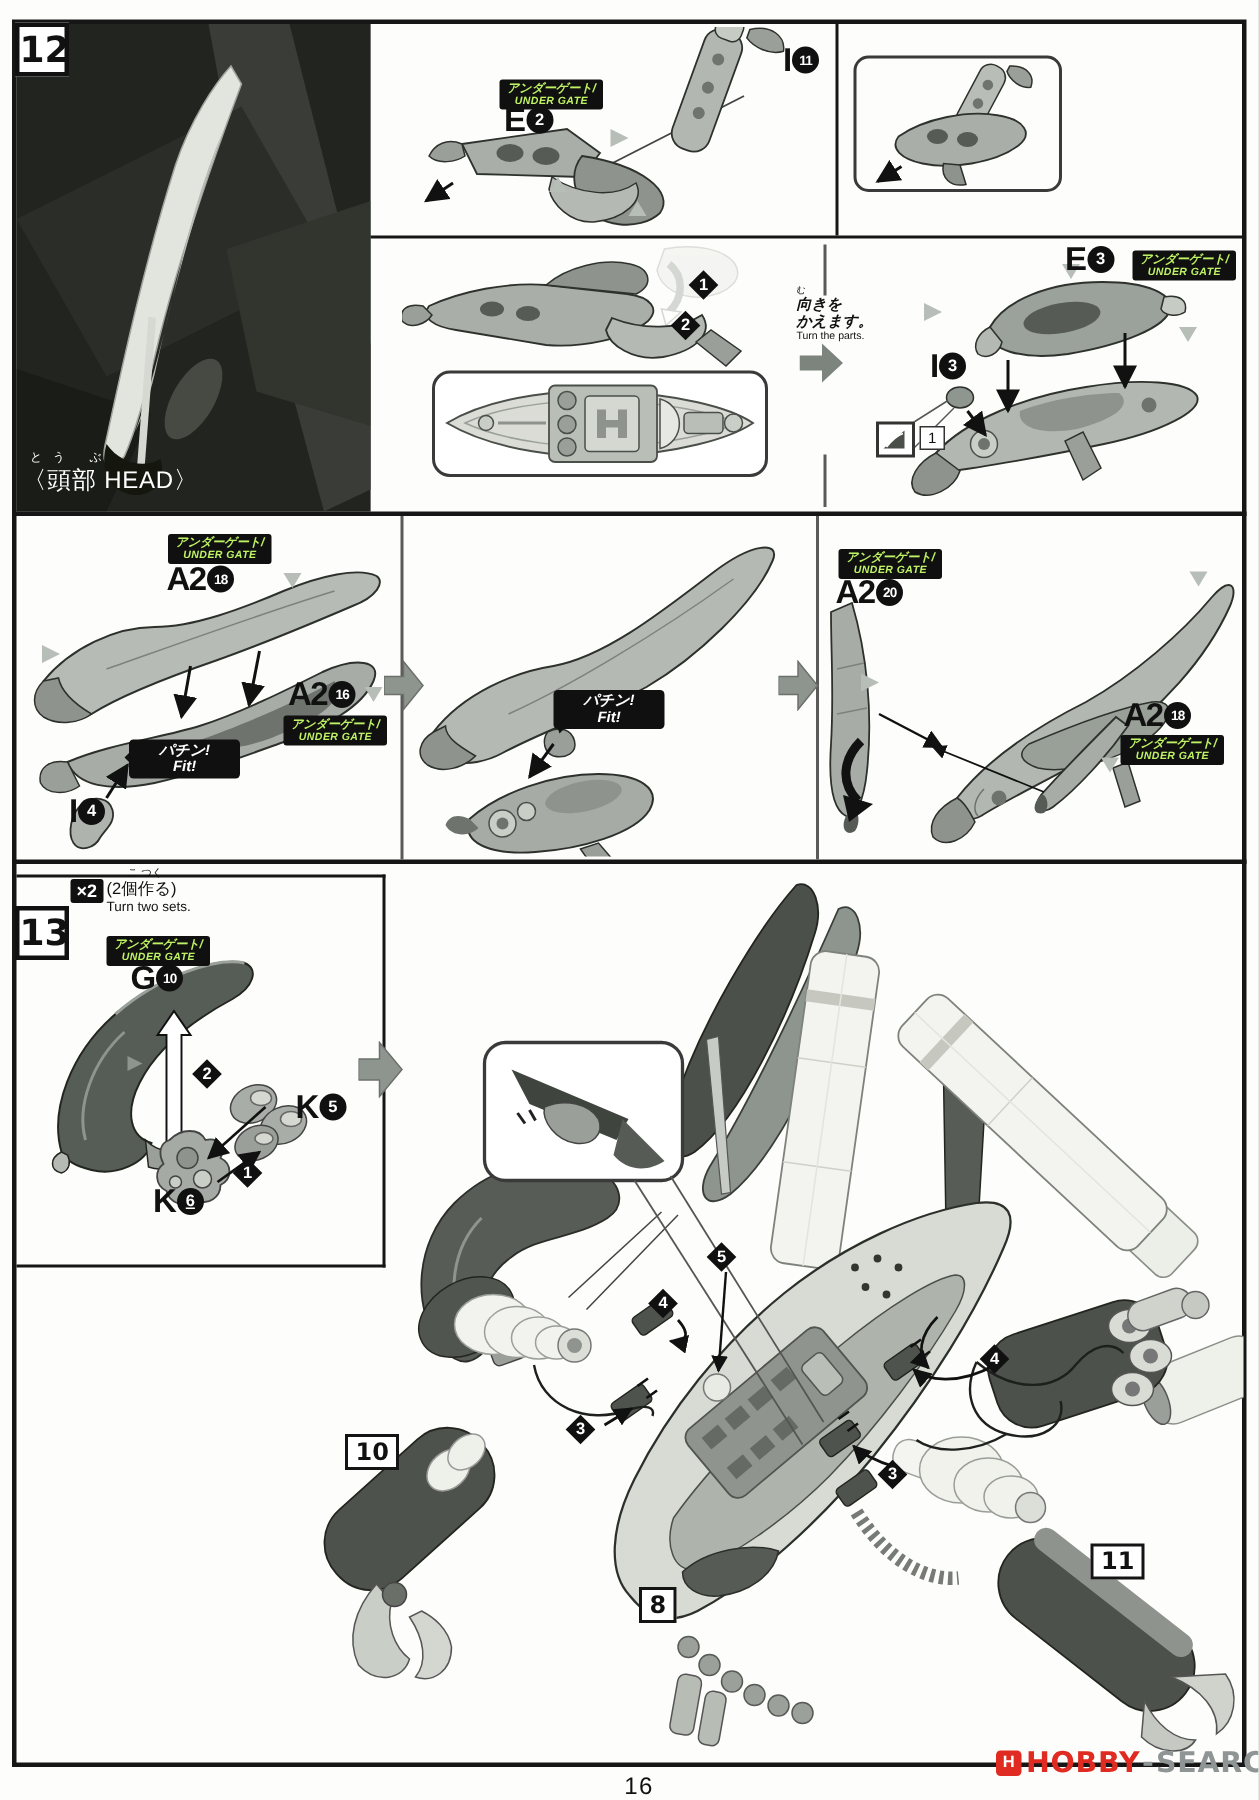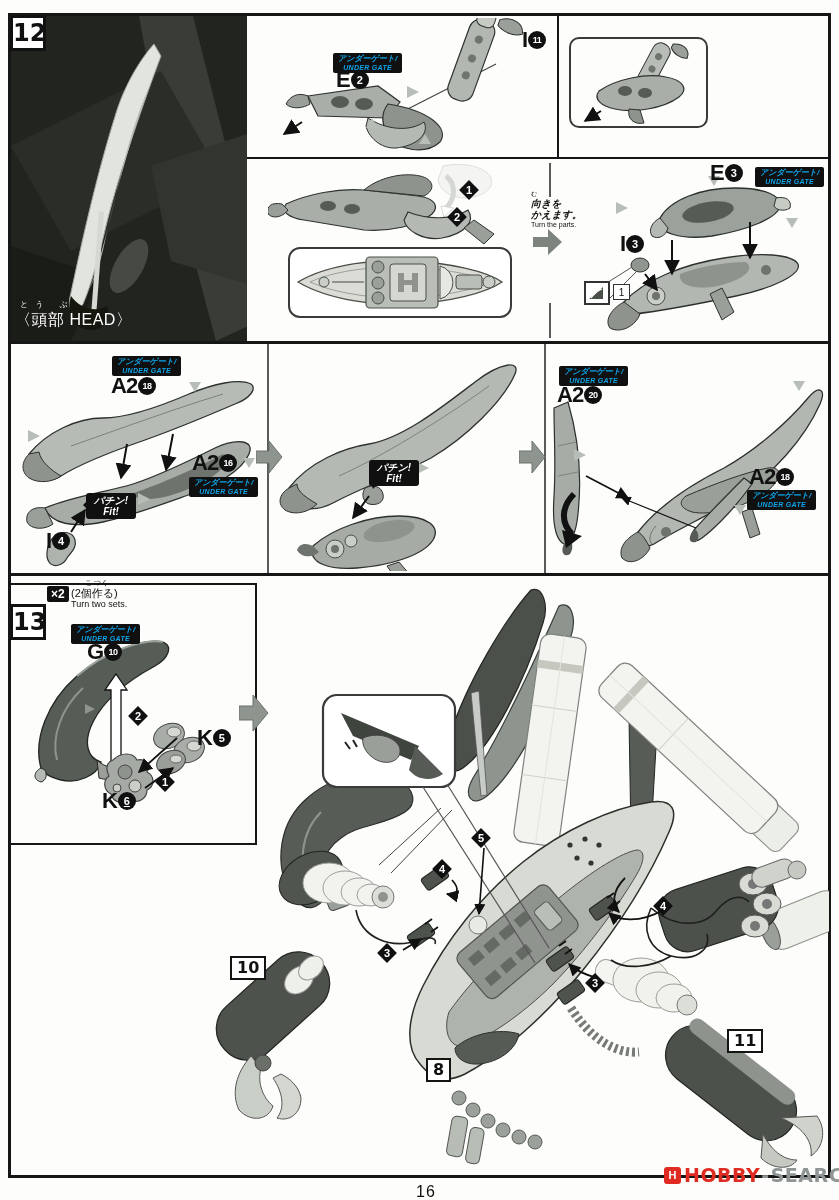--- a/index.html
+++ b/index.html
@@ -8,42 +8,42 @@
   .abs{position:absolute;}
   .ln{position:absolute;background:#161616;}
   .thin{position:absolute;background:#5a5a5a;}
   .frame{position:absolute;left:8px;top:13px;width:823px;height:1165px;
          border:3px solid #161616;box-sizing:border-box;}
   
   .stepb{position:absolute;width:36px;height:36px;background:#fff;border:3px solid #111;
          box-sizing:border-box;display:flex;align-items:center;
          font-size:24px;font-weight:bold;z-index:6;font-family:"DejaVu Sans",sans-serif;}
   
-  .ug{position:absolute;background:#101010;color:#0ea5e9;padding:2px 5px;border-radius:2px;
+  .ug{position:absolute;background:#101010;color:#bef264;padding:2px 5px;border-radius:2px;
       text-align:center;line-height:1.1;font-weight:bold;font-style:italic;z-index:5;}
   .ug .jp{font-size:8px;display:block;white-space:nowrap;}
   .ug .en{font-size:7px;display:block;white-space:nowrap;letter-spacing:.3px;}
   
   .plabel{position:absolute;display:flex;align-items:center;gap:1px;font-weight:bold;z-index:5;}
   .plabel .ltr{font-size:22px;letter-spacing:-1px;line-height:1;}
   .circ{display:inline-flex;width:18px;height:18px;border-radius:50%;background:#101010;color:#fff;
         align-items:center;justify-content:center;font-size:11px;font-weight:bold;flex:0 0 auto;}
   .circ.two{font-size:9px;letter-spacing:-.5px;}
   .circ.und{text-decoration:underline;}
   
   .dia{position:absolute;width:20px;height:20px;z-index:6;}
   .dia i{position:absolute;left:3px;top:3px;width:14px;height:14px;background:#101010;transform:rotate(45deg);}
   .dia b{position:absolute;inset:0;display:flex;align-items:center;justify-content:center;
          color:#fff;font-size:11px;font-style:normal;}
   
   .sq{position:absolute;background:#fff;border:2px solid #141414;font-weight:bold;font-size:16px;
       line-height:1;padding:2px 5px;z-index:6;font-family:"DejaVu Sans",sans-serif;}
   
   .fit{position:absolute;background:#101010;color:#fff;font-weight:bold;font-style:italic;
-       padding:2px 8px;border-radius:3px;text-align:center;line-height:1.1;z-index:6;}
+       padding:2px 20px;border-radius:3px;text-align:center;line-height:1.1;z-index:6;}
   .fit .jp{font-size:10px;display:block;white-space:nowrap;}
   .fit .en{font-size:10px;display:block;}
   .fit .tail{position:absolute;width:0;height:0;border:6px solid transparent;}
   .fit.tl .tail{left:-9px;top:6px;border-right-color:#101010;}
   .fit.bl .tail{left:2px;bottom:-9px;border-top-color:#101010;border-left-width:2px;}
   
   .x2b{position:absolute;background:#101010;color:#fff;font-weight:bold;font-size:12px;
        padding:2px 4px;border-radius:2px;line-height:1;z-index:6;}
   .note{position:absolute;line-height:1.1;z-index:5;}
   

